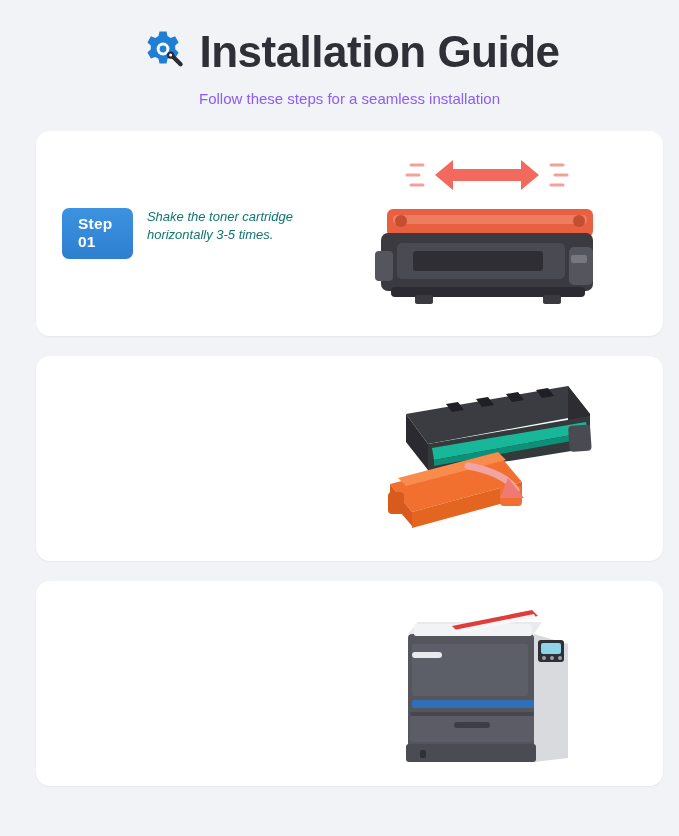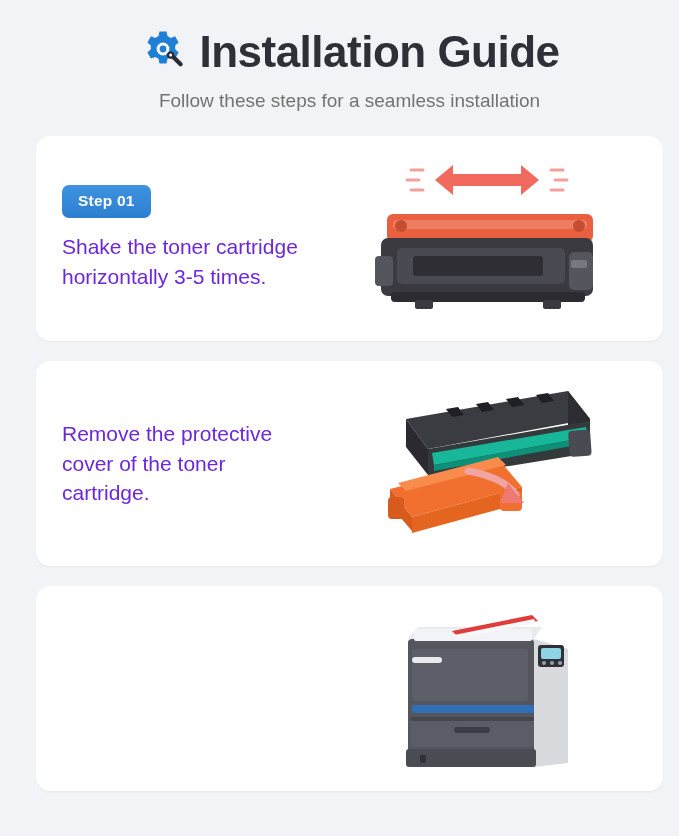--- a/index.html
+++ b/index.html
@@ -34,22 +34,22 @@
   .title {
     font-size: 44px;
     line-height: 1.05;
     font-weight: bold;
     letter-spacing: -0.5px;
     color: #2f2f37;
     white-space: nowrap;
   }
   .subtitle {
     margin-top: 14px;
-    font-size: 19px;
-    color: #737373;
+    font-size: 15px;
+    color: #8b5cf6;
   }
   
   .cards {
     margin-top: 10px;
     display: flex;
     flex-direction: column;
     gap: 20px;
   }
   .card {
     background: #ffffff;
@@ -58,39 +58,40 @@
     padding: 18px 26px;
     display: flex;
     align-items: center;
     position: relative;
     box-shadow: 0 1px 2px rgba(20,20,40,0.05);
   }
   .card-text {
     width: 275px;
     flex: none;
     display: flex;
-    flex-direction: column;
+    flex-direction: row;
     gap: 14px;
   }
   .badge {
     align-self: flex-start;
     background: #2f86d6;
     background: linear-gradient(180deg, #3d93e0 0%, #2d7fd0 100%);
     color: #ffffff;
     font-size: 15.5px;
     font-weight: bold;
     padding: 7px 16px 8px 16px;
     border-radius: 7px;
     letter-spacing: 0.2px;
   }
   .step-desc {
-    font-size: 21px;
+    font-size: 13px;
     line-height: 1.42;
-    color: #6d28d9;
+    color: #0f766e;
     max-width: 250px;
+    font-style: italic;
   }
   .card-art {
     flex: 1;
     height: 100%;
     display: flex;
     align-items: center;
     justify-content: center;
   }
   .art-svg { display: block; }
 </style>
@@ -151,21 +152,20 @@
             <rect x="186" y="144" width="18" height="9" rx="2" fill="#3a3a40"></rect>
             <circle cx="44" cy="70" r="6" fill="#c44e32"></circle>
             <circle cx="222" cy="70" r="6" fill="#c44e32"></circle>
           </g>
         </svg>
       </div>
     </div>
 
     <div class="card">
       <div class="card-text">
-        <div class="step-desc">Remove the protective cover of the toner cartridge.</div>
       </div>
       <div class="card-art">
         <svg class="art-svg" width="230" height="170" viewBox="0 0 230 170">
 
           <g>
             <polygon points="34,40 196,12 218,40 56,70" fill="#3b3b42"></polygon>
             <polygon points="196,12 218,40 218,72 196,46" fill="#2c2c32"></polygon>
             <polygon points="34,40 56,70 56,96 34,68" fill="#2a2a30"></polygon>
             <polygon points="56,70 218,42 218,74 56,100" fill="#343a3c"></polygon>
 

